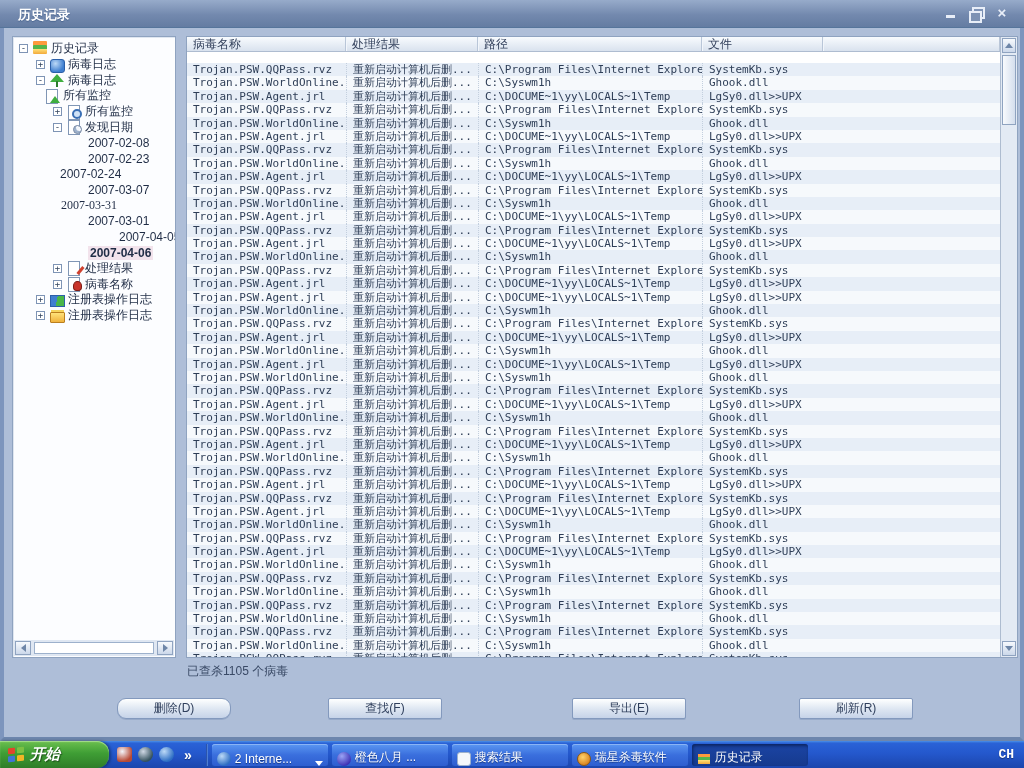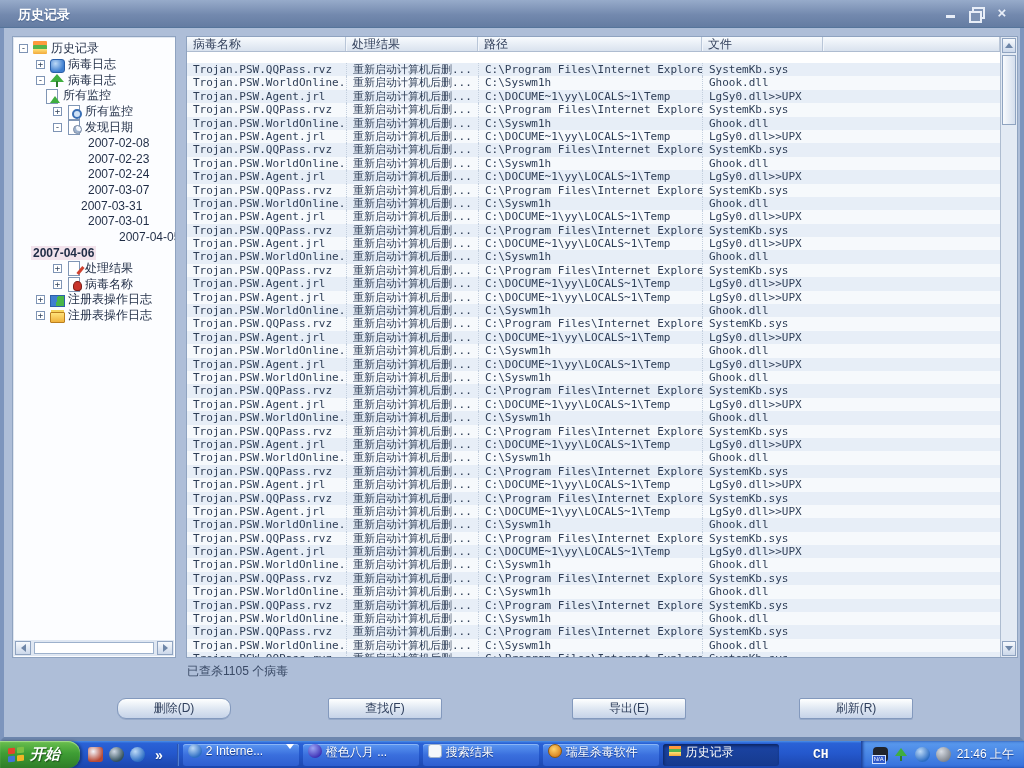--- a/index.html
+++ b/index.html
@@ -120,40 +120,40 @@
   .action-btn { position:absolute; top:698px; width:114px; height:21px;
     background:linear-gradient(#feffff,#dce5f1 55%, #c6d3e8); border:1px solid #8399bd;
     border-radius:2px; font-size:12px; color:#2f3f5c; text-align:center; line-height:19px;
     box-shadow:0 1px 0 #97aac9; }
   .btn-delete { left:113px;border-radius:9px; } .btn-find { left:324px; } .btn-export { left:568px; } .btn-refresh { left:795px; }
 
   
   .taskbar { position:absolute; left:0; bottom:0; width:1024px; height:27px;
     background:linear-gradient(#4a90e8 0%, #2a62d6 8%, #2458cd 45%, #1c46ad 100%);
     display:flex; align-items:center; }
-  .start-btn { width:80px; height:27px; border-radius:0 12px 12px 0;
+  .start-btn { width:109px; height:27px; border-radius:0 12px 12px 0;
     background:linear-gradient(#6cc04f 0%, #3f9e35 45%, #2f7d28 100%);
     display:flex; align-items:center; padding-left:8px; gap:6px;
     box-shadow:inset 0 1px 1px #a8dd8f, 2px 0 3px rgba(0,0,0,.35); flex:none; }
   .start-label { color:#fff; font-size:15px; font-style:italic; font-weight:bold;
     text-shadow:1px 1px 1px #1e5419; }
   .winflag { width:16px; height:14px; position:relative; flex:none; }
   .winflag::before { content:""; position:absolute; left:0; top:0; width:7px; height:6px;
     background:#e2452c; box-shadow:9px 0 0 #7cc043, 0 8px 0 #3f74d8, 9px 8px 0 #f2b626;
     border-radius:1px; transform:skewY(-6deg); }
   .ql { display:flex; align-items:center; gap:6px; padding:0 8px; flex:none; }
   .ql-icon { width:15px; height:15px; border-radius:3px; flex:none; }
   .ql-1 { background:radial-gradient(circle at 35% 30%, #f3f6fb, #b84a36 70%); }
   .ql-2 { background:radial-gradient(circle at 35% 30%, #cfd8e4, #35525e 70%); border-radius:50%; }
   .ql-3 { background:radial-gradient(circle at 35% 30%, #bcd9f7, #2f6fc4 70%); border-radius:50%; }
   .chevron { color:#fff; font-size:14px; font-weight:bold; padding:0 4px; text-shadow:0 1px 1px #13357d; }
   .tb-sep { width:2px; height:22px; background:linear-gradient(90deg,#1b3f97,#5d93ea); margin:0 2px; flex:none; }
 
   .task { width:116px; height:22px; margin:0 2px; border-radius:3px; display:flex;
-    align-items:flex-start; padding:0 5px; gap:4px;
+    align-items:flex-end; padding:0 5px; gap:4px;
     background:linear-gradient(#5b97f2,#3a6fdd 50%, #2e5ed0); box-shadow:inset 0 1px 0 #8ab4f5;
     color:#fff; font-size:12px; flex:none; }
   .task.active { background:linear-gradient(#1b44a4,#163a8e); box-shadow:inset 1px 2px 3px #0d2663; }
   .task-label { white-space:nowrap; overflow:hidden; text-shadow:0 1px 1px #13357d; }
   .task-icon { width:14px; height:14px; flex:none; border-radius:3px; position:relative; }
   .ti-ie { background:radial-gradient(circle at 35% 30%, #bcd9f7, #2f6fc4 70%); border-radius:50%; }
   .ti-orange-august { background:radial-gradient(circle at 35% 30%, #9aa4f5, #3c2fb4 75%); border-radius:50%; }
   .ti-search-doc { background:#f4f7fb; border:1px solid #9db1cc; }
   .ti-rising-lion { background:radial-gradient(circle at 40% 35%, #ffd36b, #d8821f 75%); border-radius:50%; border:1px solid #8a5713; }
   .ti-history-books { position:relative; }
@@ -225,41 +225,41 @@
           <span class="tree-label">发现日期</span>
         </div>
         <div class="tree-row" style="padding-left: 57px;">
           <span class="toggle-spacer"></span>
           <span class="tree-label">2007-02-08</span>
         </div>
         <div class="tree-row" style="padding-left: 57px;">
           <span class="toggle-spacer"></span>
           <span class="tree-label">2007-02-23</span>
         </div>
+        <div class="tree-row" style="padding-left: 29px;">
+          <span class="toggle-spacer"></span>
+          <span class="tree-label">2007-02-24</span>
+        </div>
         <div class="tree-row" style="padding-left: 57px;">
           <span class="toggle-spacer"></span>
-          <span class="tree-label">2007-02-24</span>
+          <span class="tree-label">2007-03-07</span>
+        </div>
+        <div class="tree-row" style="padding-left: 30px; font-family: Liberation Serif, serif;">
+          <span class="toggle-spacer"></span>
+          <span class="tree-label">2007-03-31</span>
         </div>
         <div class="tree-row" style="padding-left: 57px;">
           <span class="toggle-spacer"></span>
-          <span class="tree-label">2007-03-07</span>
-        </div>
-        <div class="tree-row" style="padding-left: 50px;">
-          <span class="toggle-spacer"></span>
-          <span class="tree-label">2007-03-31</span>
-        </div>
-        <div class="tree-row" style="padding-left: 57px;">
-          <span class="toggle-spacer"></span>
           <span class="tree-label">2007-03-01</span>
         </div>
         <div class="tree-row" style="padding-left: 88px;">
           <span class="toggle-spacer"></span>
           <span class="tree-label">2007-04-05</span>
         </div>
-        <div class="tree-row selected" style="">
+        <div class="tree-row selected" style="padding-left: 57px;">
           <span class="toggle-spacer"></span>
           <span class="tree-label">2007-04-06</span>
         </div>
         <div class="tree-row" style="padding-left: 40px;">
           <span class="toggle">+</span>
           <span class="ticon16 doc-base i-doc-edit"></span>
           <span class="tree-label">处理结果</span>
         </div>
         <div class="tree-row" style="padding-left: 40px;">
           <span class="toggle">+</span>
@@ -668,20 +668,13 @@
       <div class="task">
         <span class="task-icon ti-rising-lion"></span>
         <span class="task-label">瑞星杀毒软件</span>
       </div>
       <div class="task active">
         <span class="task-icon ti-history-books"></span>
         <span class="task-label">历史记录</span>
       </div>
     </div>
   <div class="lang-ind" style="margin-left:auto;font-family:Liberation Mono, monospace;">CH</div>
-  <div class="tray">
-    <span class="tray-icon tr-qq-na"></span>
-    <span class="tray-icon tr-umbrella"></span>
-    <span class="tray-icon tr-ie"></span>
-    <span class="tray-icon tr-volume"></span>
-    <span class="clock">21:46 上午</span>
-  </div>
 </div>
 
 </body></html>

